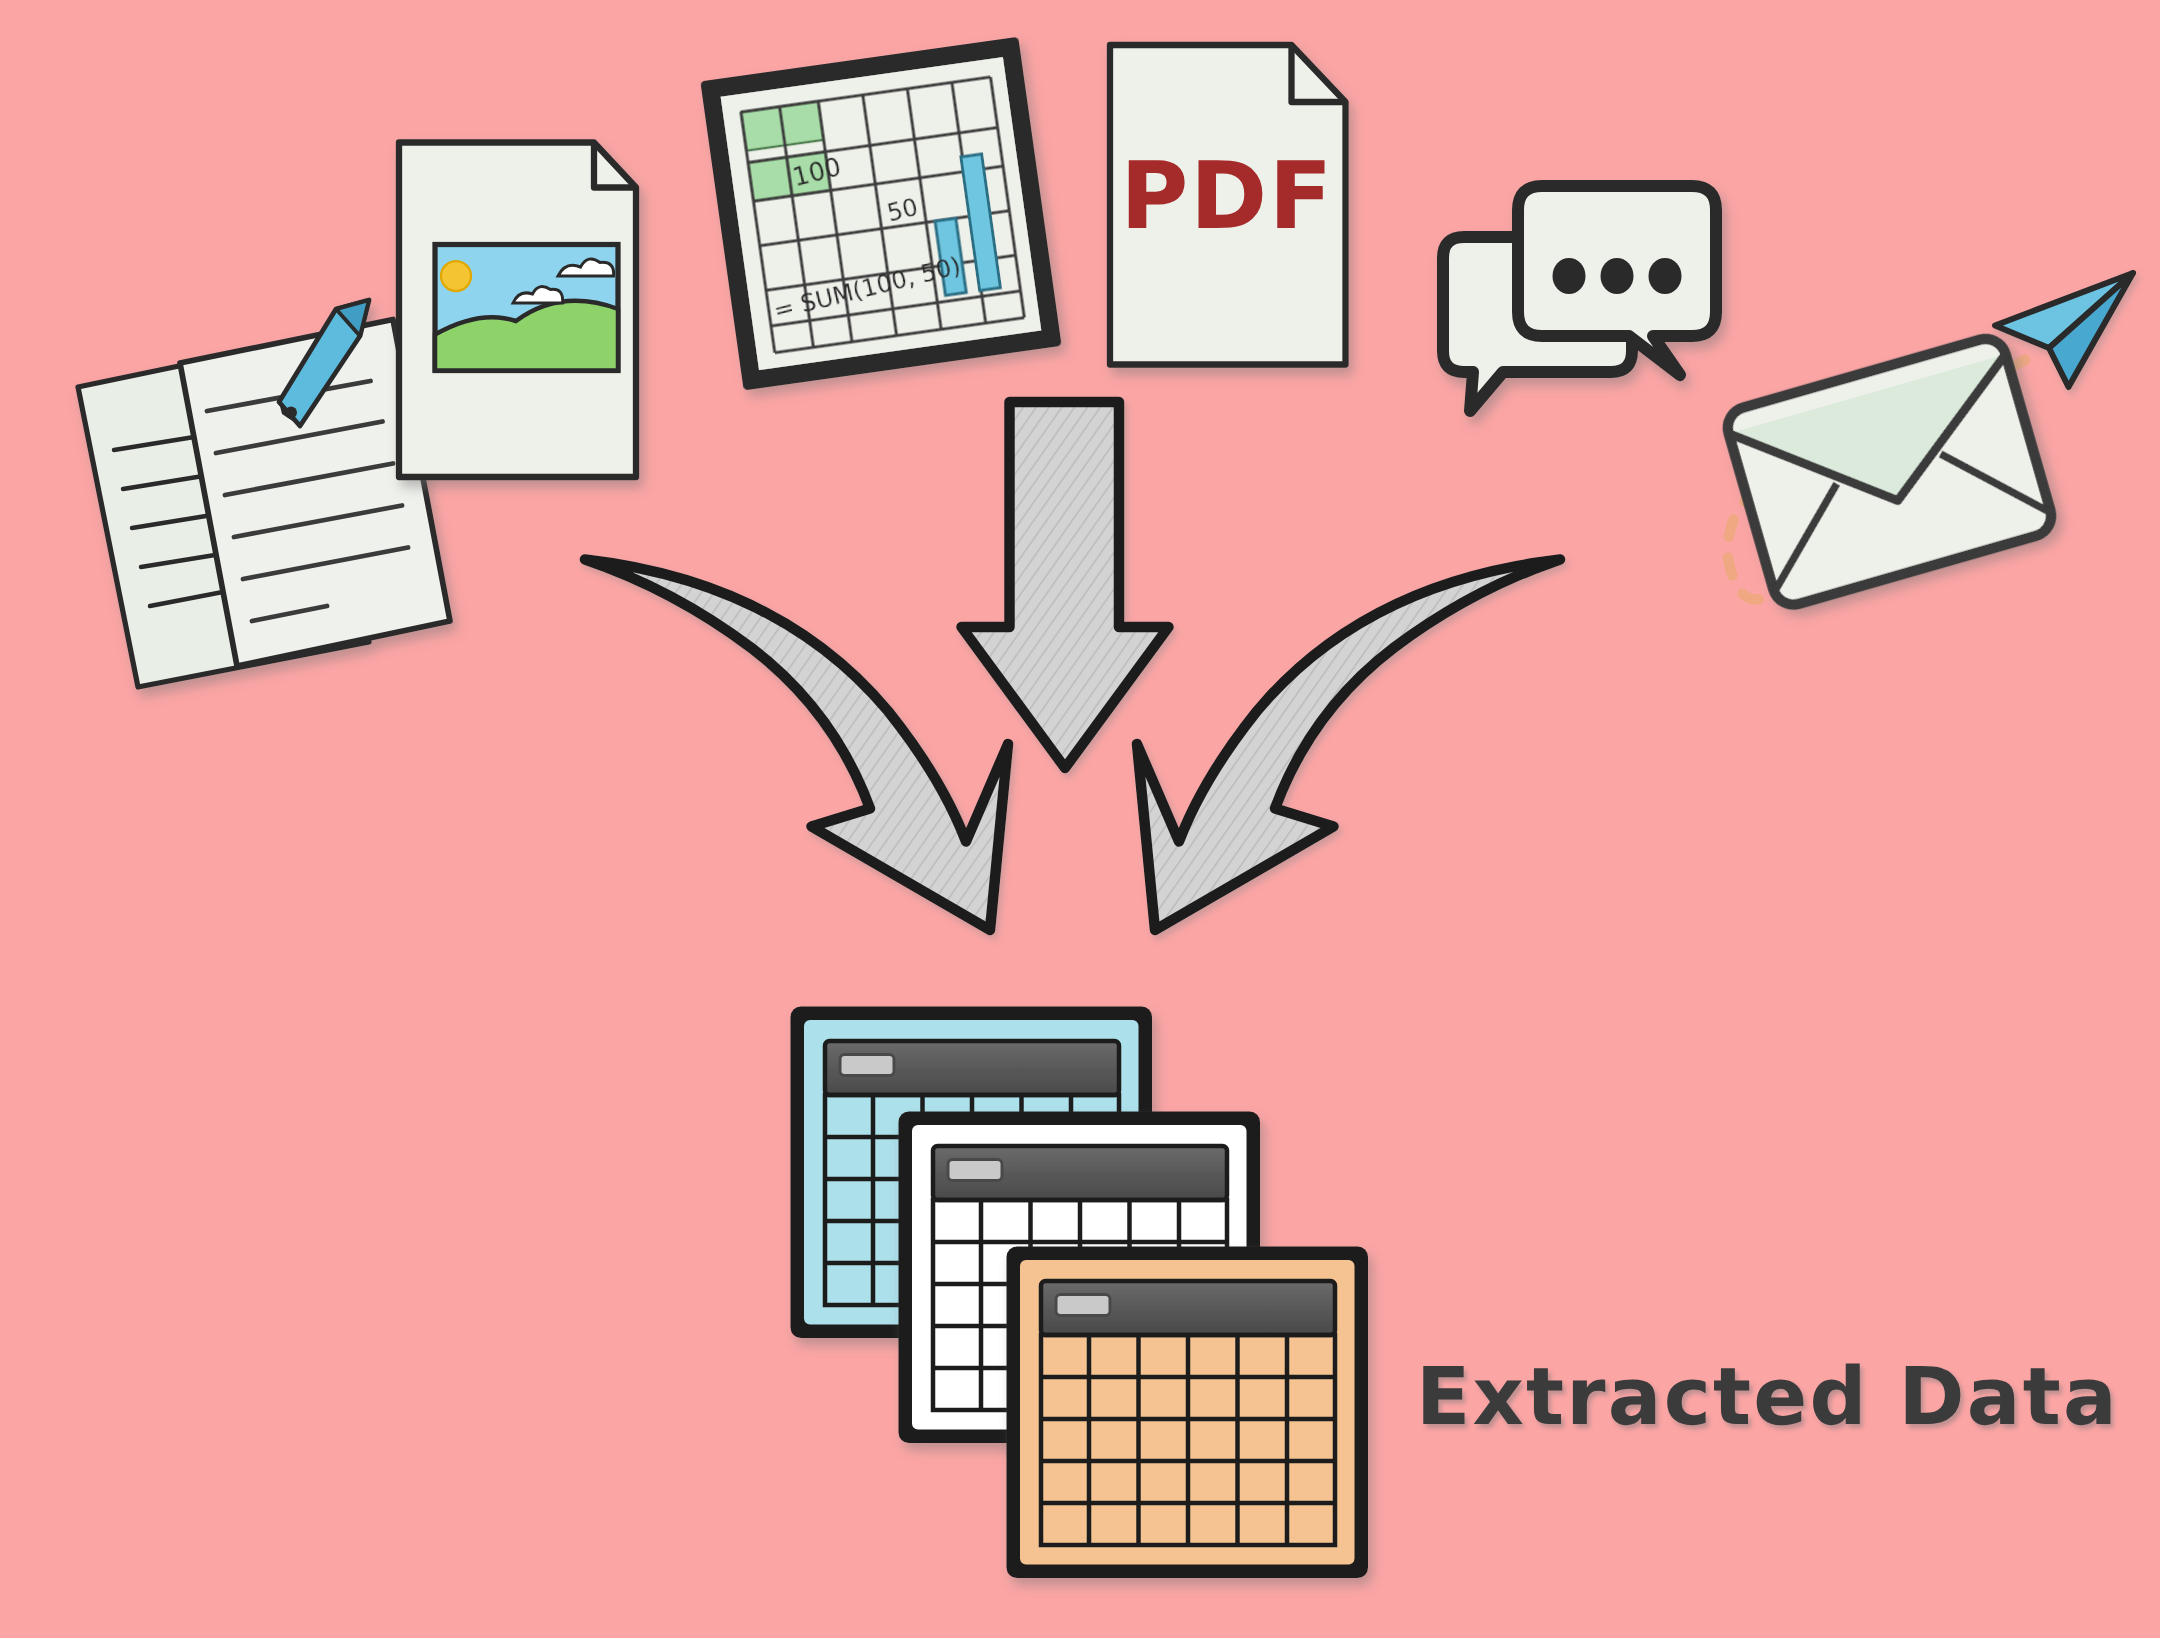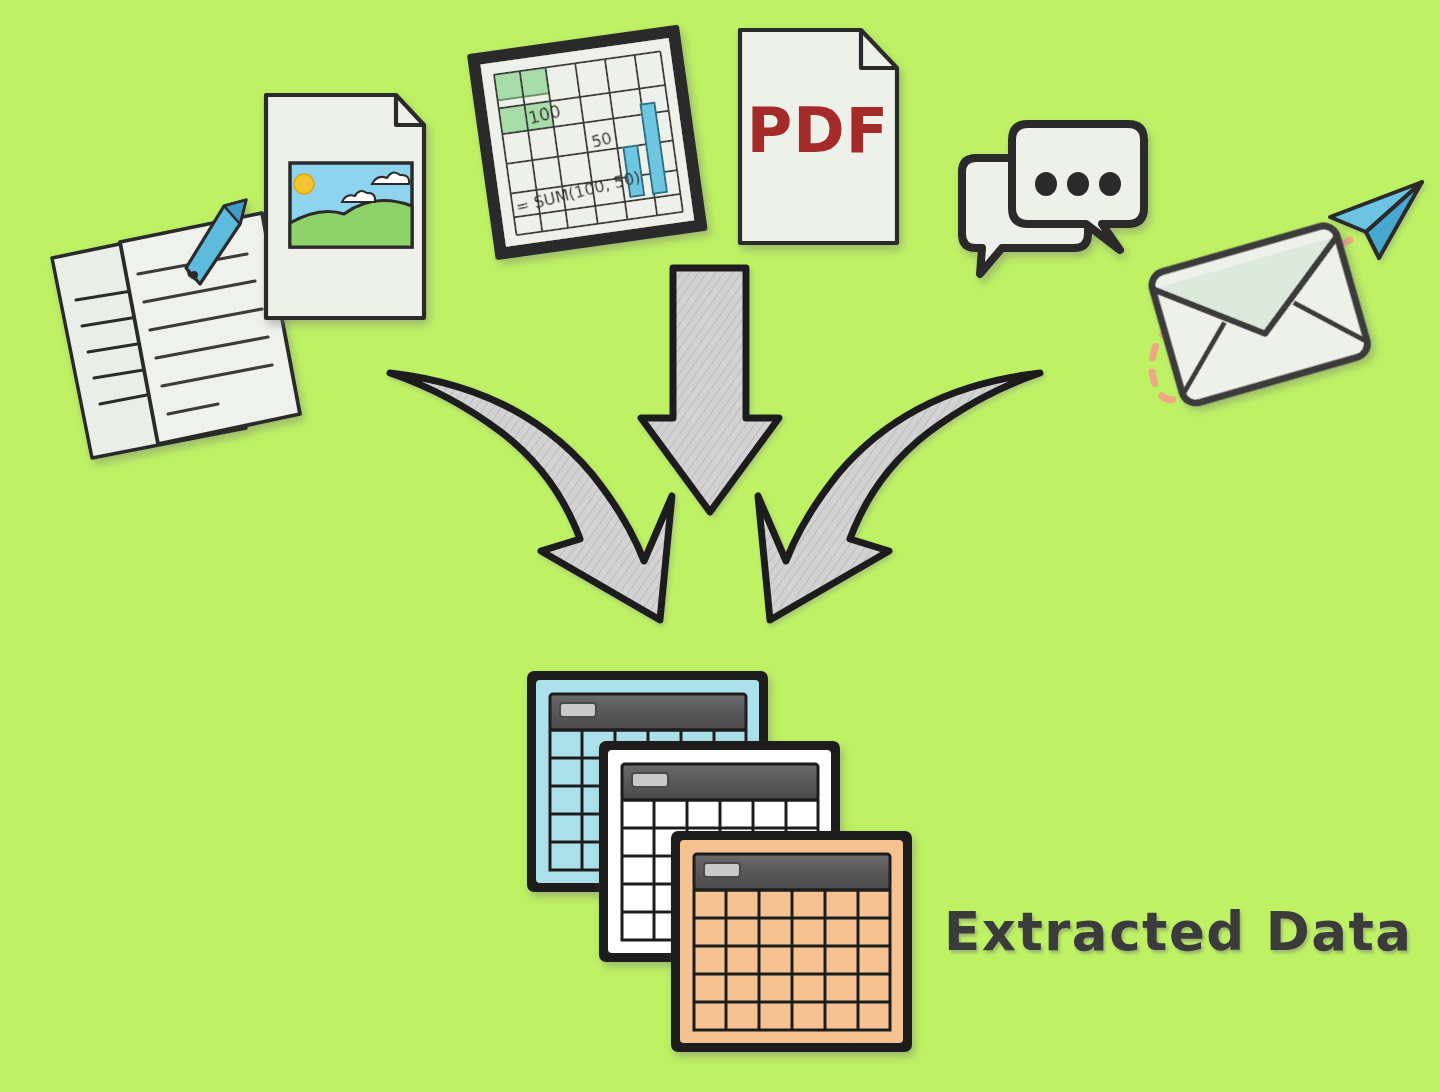--- a/index.html
+++ b/index.html
@@ -8,21 +8,21 @@
     padding: 0;
     background: #ffffff;
   }
   body {
     font-family: "DejaVu Sans", sans-serif;
   }
   #stage {
     position: relative;
     width: 1440px;
     height: 1092px;
-    background: #bef264;
+    background: #fca5a5;
     overflow: hidden;
   }
   .layer {
     position: absolute;
     left: 0;
     top: 0;
     width: 1440px;
     height: 1092px;
   }
   .label {

